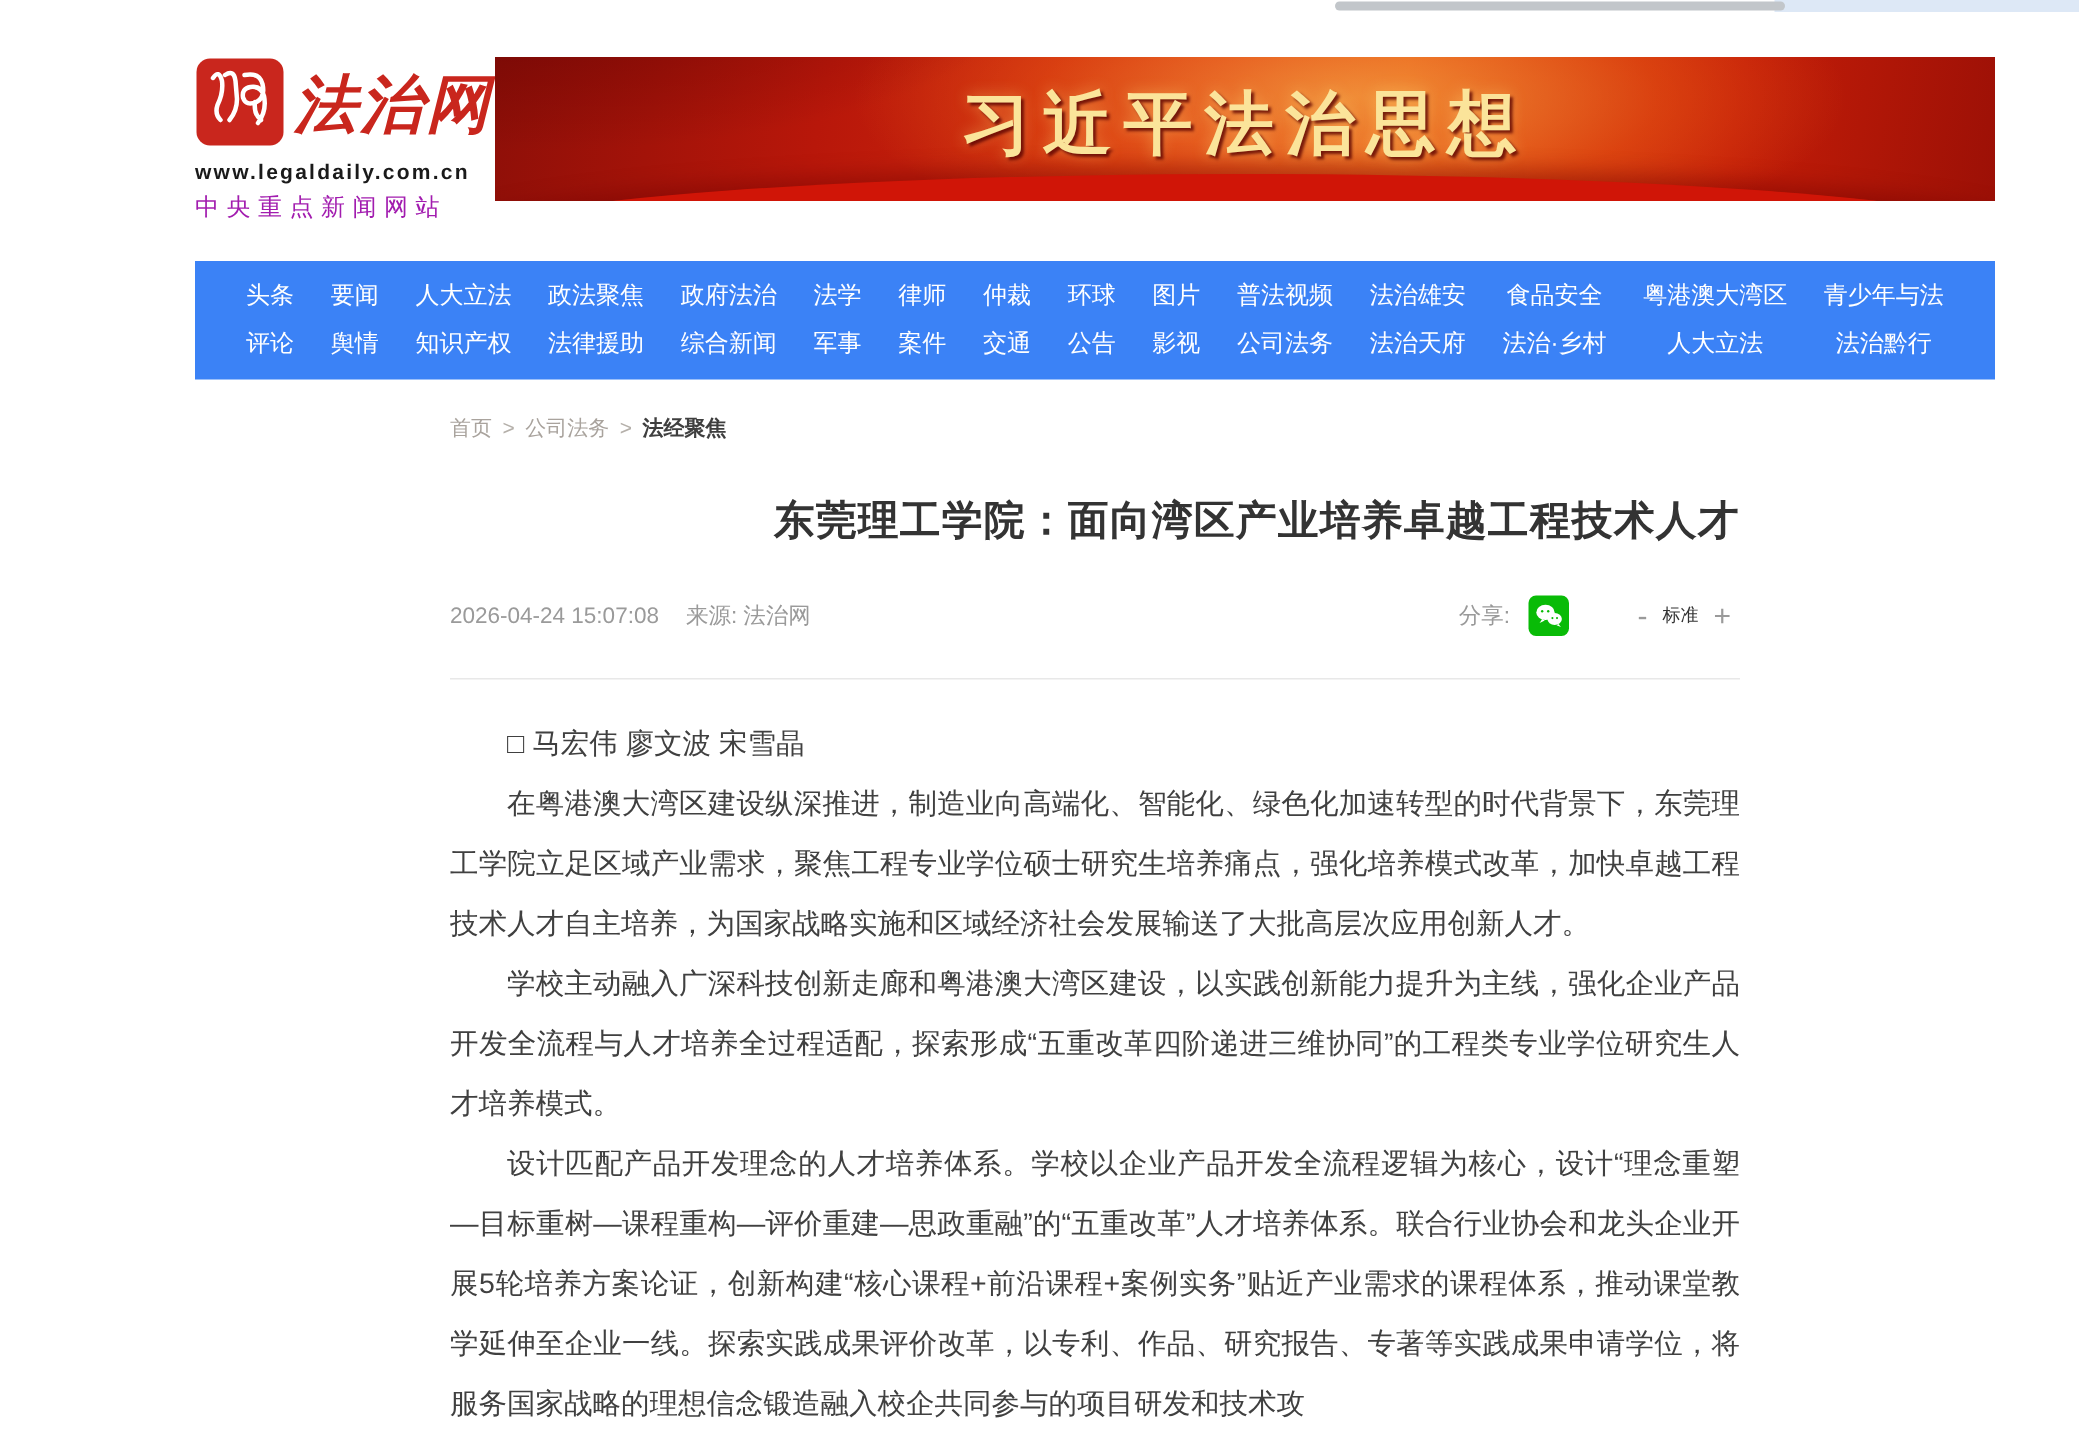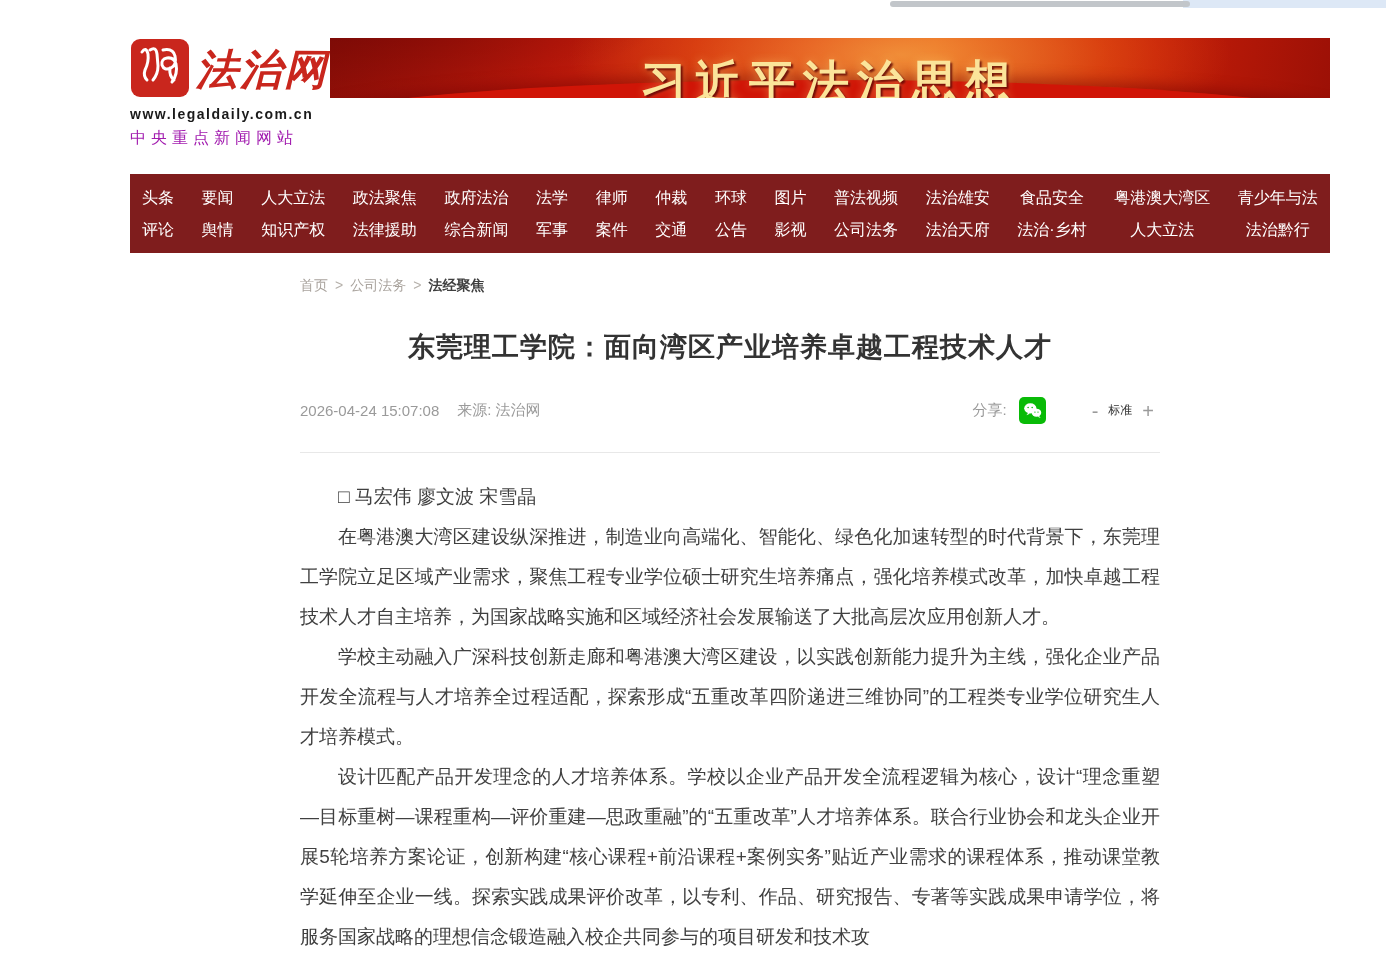--- a/index.html
+++ b/index.html
@@ -18,46 +18,46 @@
 
   
   .logo-block{width:200px;flex:0 0 200px;}
   .logo-top{display:flex;align-items:center;height:64px;}
   .logo-name{font-family:"DejaVu Serif",serif;font-weight:bold;font-style:italic;
     font-size:42px;color:#c9261d;margin-left:6px;letter-spacing:2px;line-height:1;}
   .logo-url{font-size:14px;font-weight:bold;color:#1a1a1a;letter-spacing:1.5px;margin-top:4px;}
   .logo-tagline{font-size:16px;color:#a21caf;letter-spacing:5px;margin-top:6px;}
 
   
-  .banner{position:relative;flex:1;height:60px;overflow:hidden;
+  .banner{position:relative;flex:1;height:96px;overflow:hidden;
     background:
       radial-gradient(ellipse 460px 150px at 57% 28%, rgba(255,205,90,.55), rgba(255,130,30,.28) 45%, rgba(200,30,10,0) 72%),
       linear-gradient(100deg,#8e0f08 0%,#b8170a 22%,#d8300e 48%,#e0450f 60%,#c41d08 82%,#9c1006 100%);}
   .banner::before{content:"";position:absolute;left:-60px;top:-46px;width:420px;height:110px;
     background:radial-gradient(ellipse at 20% 0%,rgba(90,0,0,.55),rgba(90,0,0,0) 70%);}
   .banner::after{content:"";position:absolute;left:-4%;width:108%;bottom:-30px;height:48px;
     background:#d01507;border-radius:50% 50% 0 0/100% 100% 0 0;
     box-shadow:0 -5px 14px rgba(110,0,0,.45);}
   .banner-title{position:absolute;left:0;right:0;top:14px;text-align:center;z-index:2;
     font-family:"DejaVu Serif",serif;font-weight:bold;font-size:46px;letter-spacing:8px;
     color:#fbe49a;text-shadow:2px 2px 2px rgba(90,0,0,.8),0 0 10px rgba(255,220,120,.45);}
 
   
-  .nav{margin-top:25px;background:#7f1d1d;padding:10px 12px;display:flex;justify-content:space-between;align-items:flex-end;}
+  .nav{margin-top:25px;background:#3b82f6;padding:10px 34px;display:flex;justify-content:space-between;align-items:flex-end;}
   .nav-col{display:flex;flex-direction:column;align-items:center;gap:5px;}
   .nav-link{color:#fff;font-size:16px;line-height:27px;white-space:nowrap;cursor:pointer;text-decoration:none;}
 
   
   .article{width:860px;margin:24px auto 0;}
   .breadcrumb{font-size:14px;color:#a9a39d;}
   .breadcrumb .crumb{color:#a9a39d;cursor:pointer;}
   .breadcrumb .crumb.current{color:#3f3f3f;font-weight:bold;cursor:default;}
   .breadcrumb .sep{margin:0 7px;color:#b5b0aa;}
 
-  .article-title{margin-top:34px;text-align:center;font-size:27px;font-weight:bold;color:#333;letter-spacing:1px;}
+  .article-title{margin-top:34px;text-align:right;font-size:27px;font-weight:bold;color:#333;letter-spacing:1px;}
 
   .meta-row{display:flex;align-items:center;margin-top:32px;padding-bottom:28px;
     border-bottom:1px solid #e8e8e8;font-size:15px;color:#9a9a9a;}
   .meta-datetime{margin-right:18px;}
   .meta-source-label{margin-right:4px;}
   .meta-right{margin-left:auto;display:flex;align-items:center;}
   .share-label{margin-right:12px;}
   .wechat-btn{width:27px;height:27px;border-radius:5px;background:#09bb07;display:flex;align-items:center;justify-content:center;cursor:pointer;}
   .font-ctrl{display:flex;align-items:center;margin-left:40px;}
   .font-btn{color:#9a9a9a;font-size:20px;cursor:pointer;padding:0 6px;line-height:1;}

